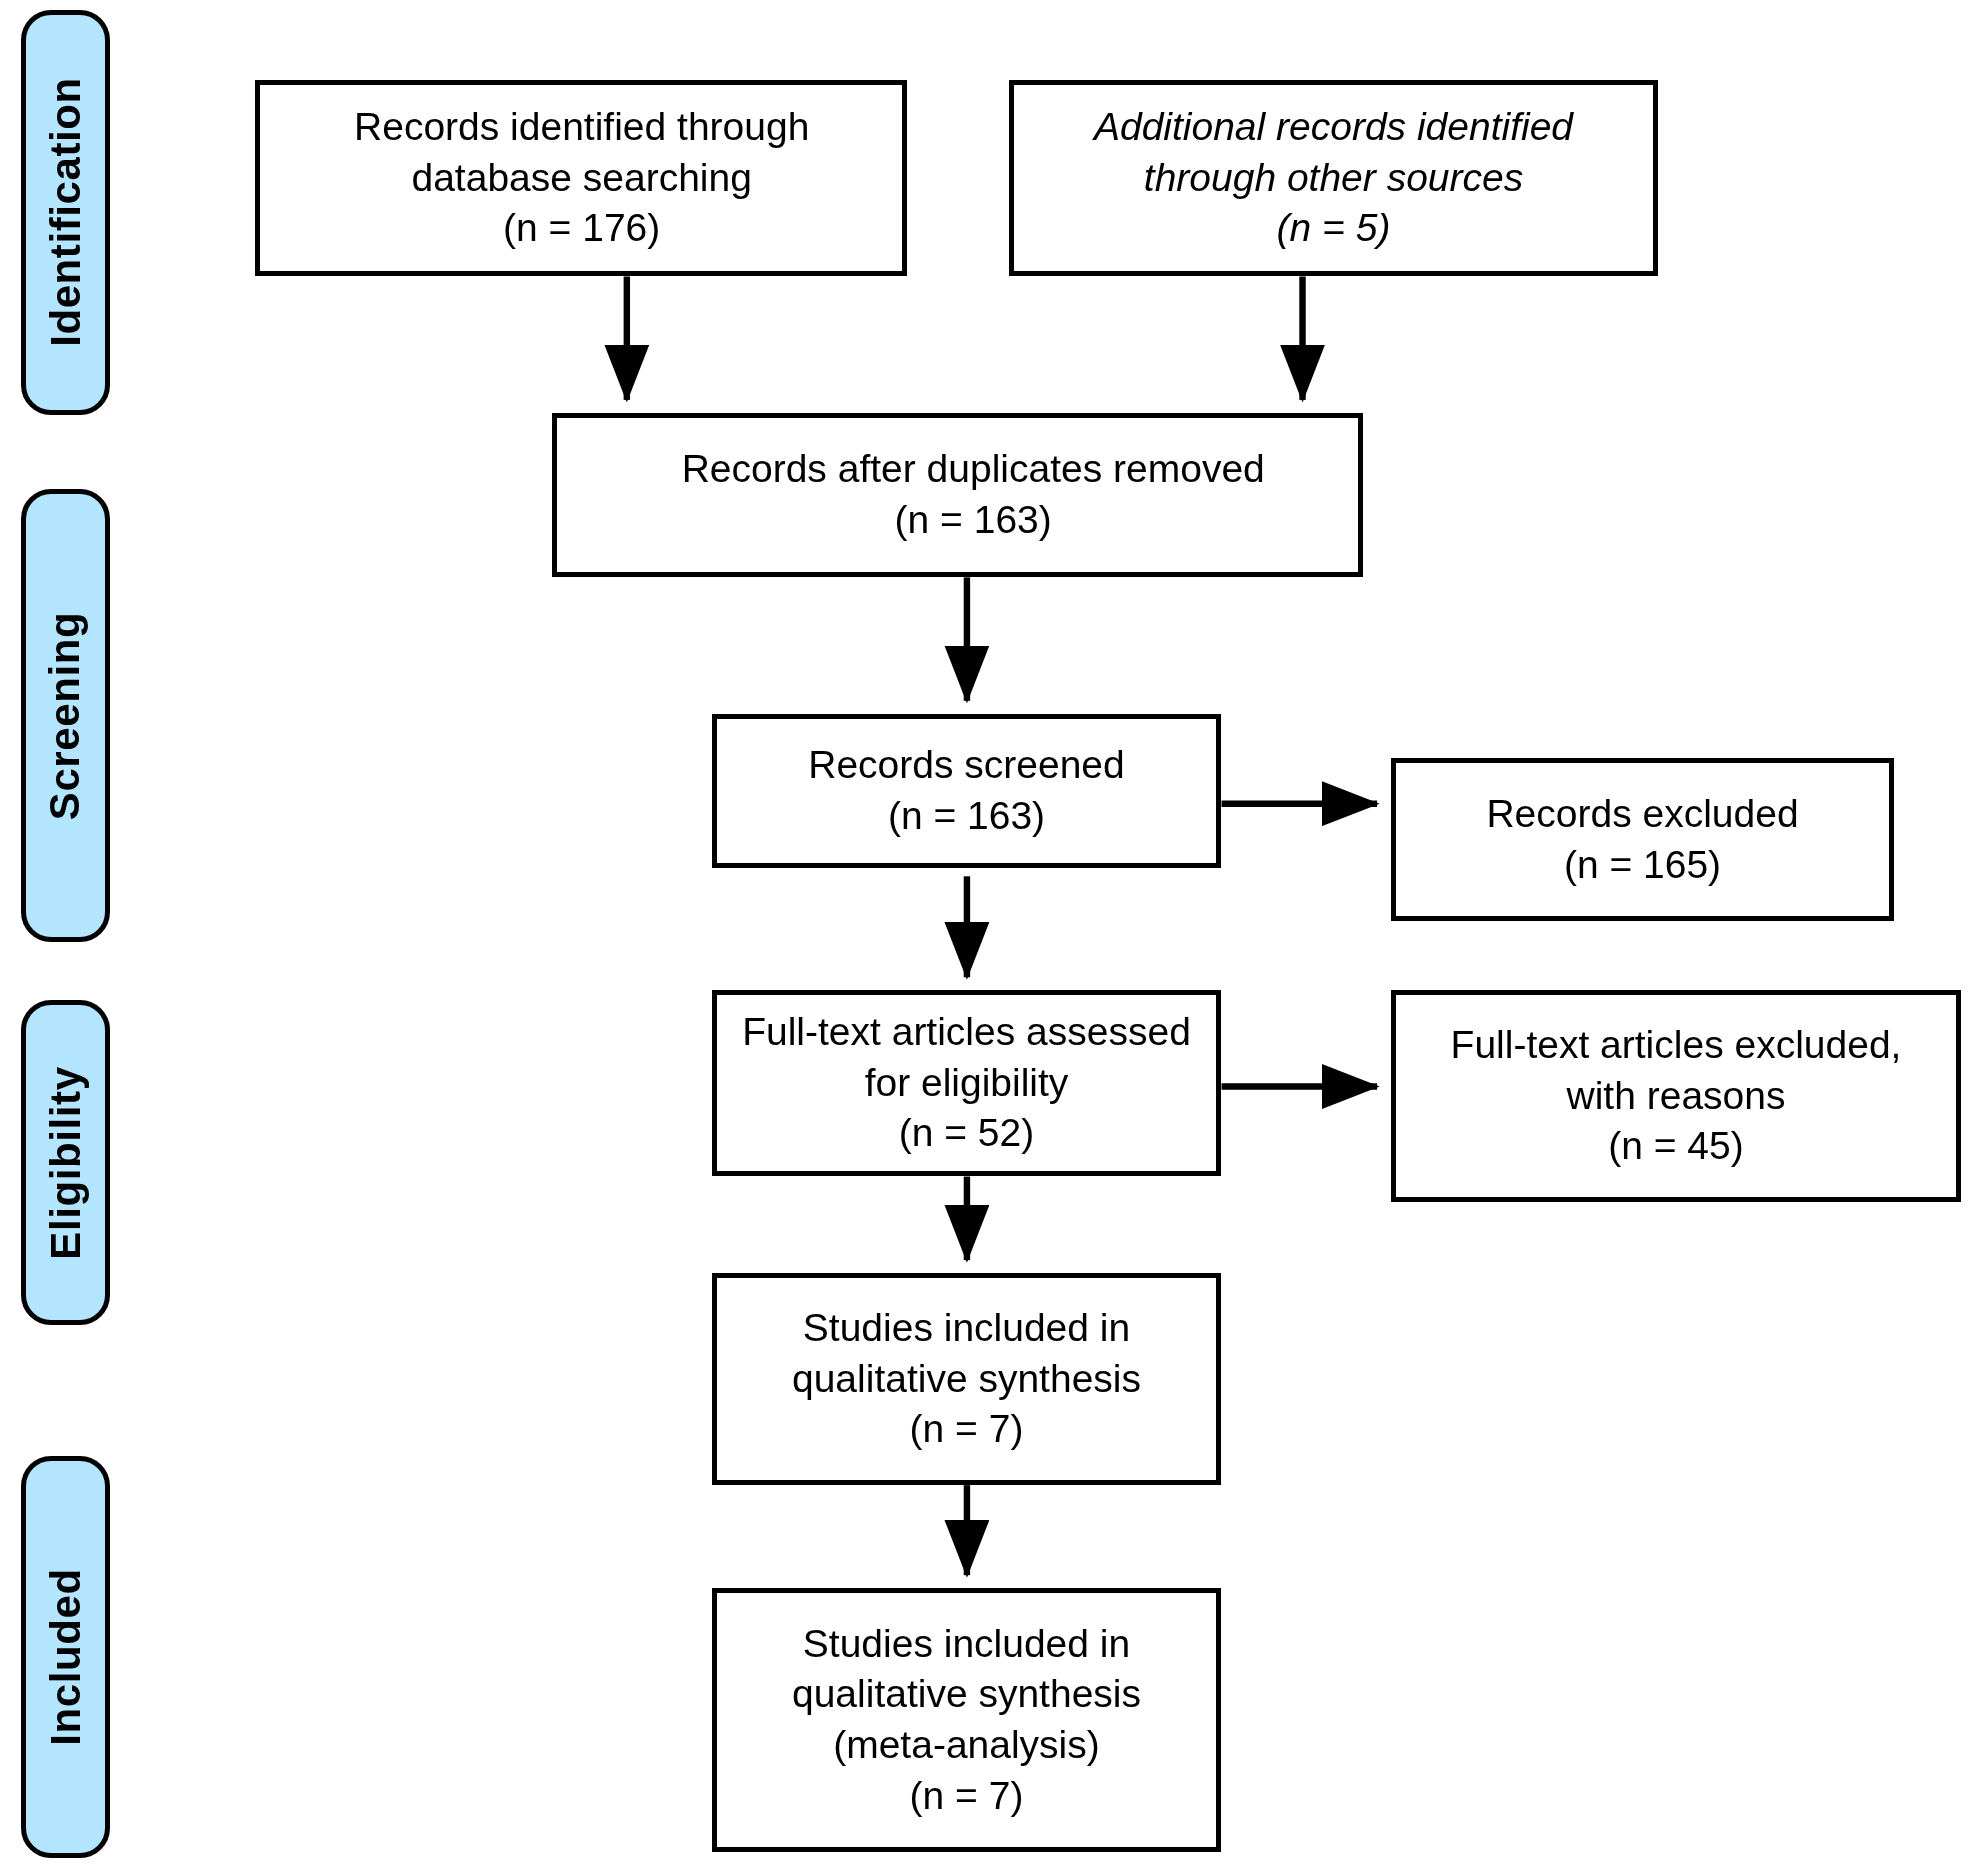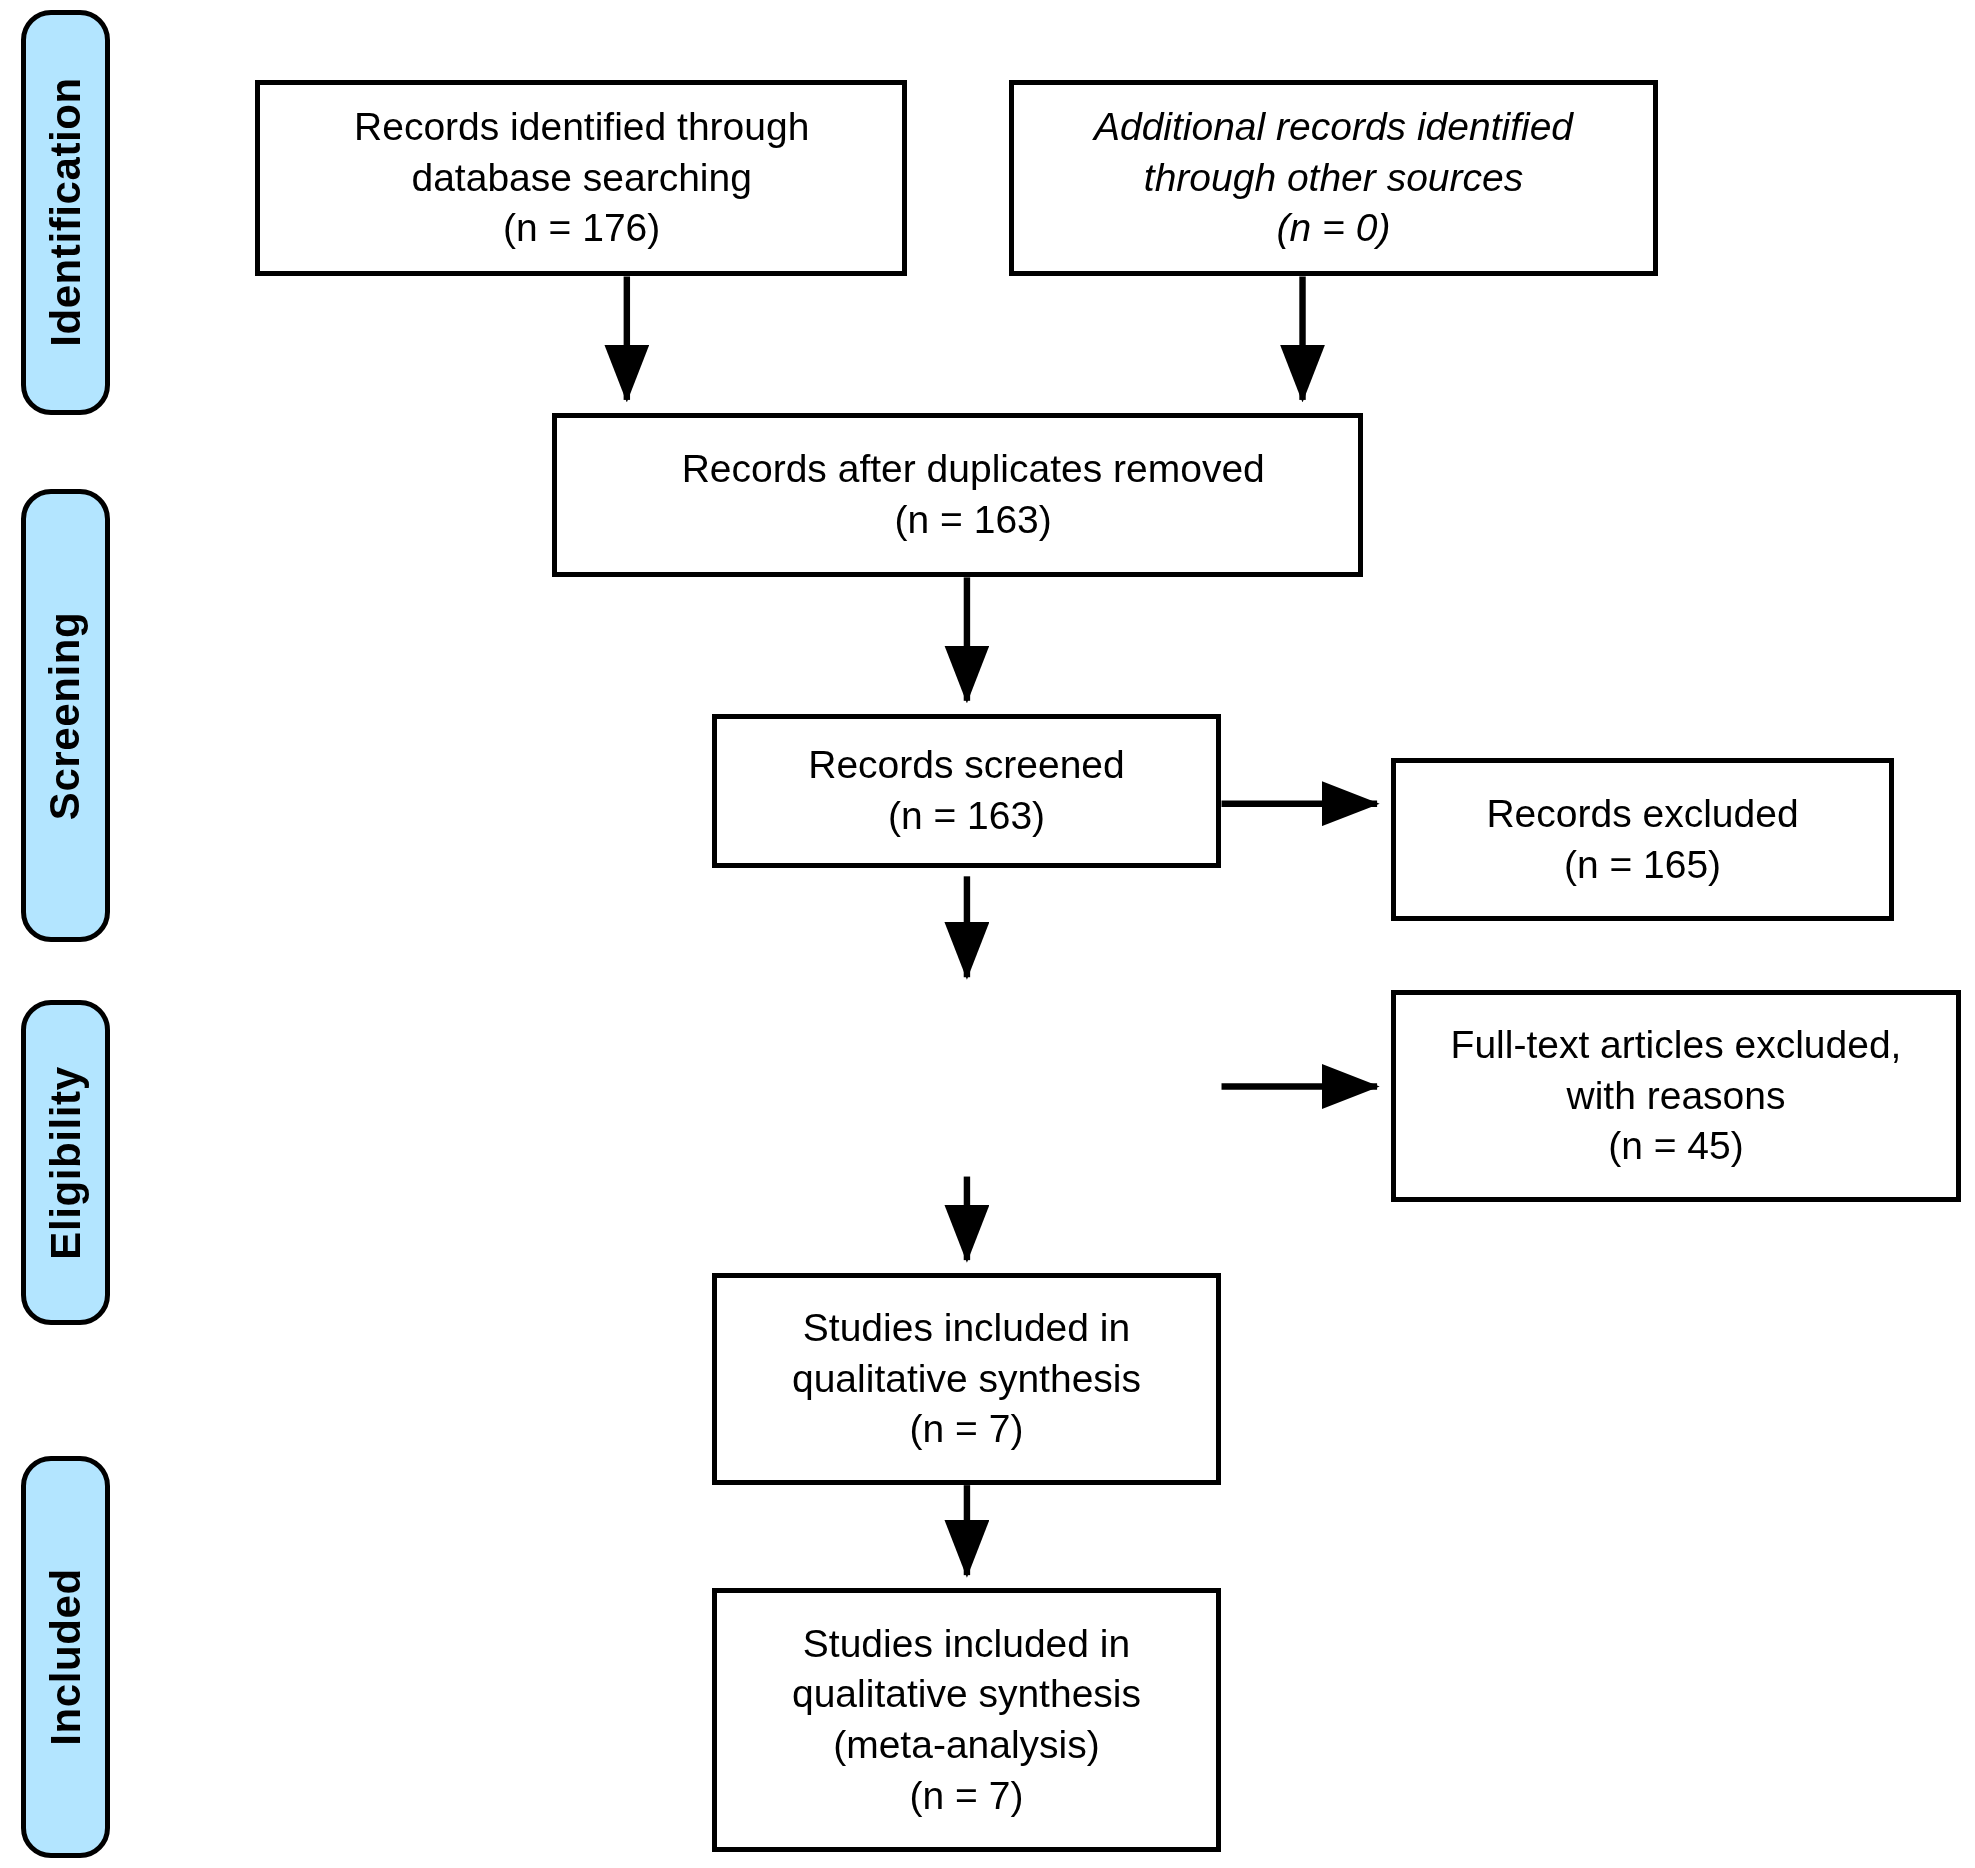--- a/index.html
+++ b/index.html
@@ -91,38 +91,43 @@
 
   <div class="flow-box" style="left:255px; top:80px; width:652px; height:196px;padding-left:13px;">
     <div class="flow-line">Records identified through</div>
     <div class="flow-line">database searching</div>
     <div class="flow-line">(n = 176)</div>
   </div>
 
   <div class="flow-box" style="left:1009px; top:80px; width:649px; height:196px;font-style:italic;">
     <div class="flow-line">Additional records identified</div>
     <div class="flow-line">through other sources</div>
-    <div class="flow-line">(n = 0)</div>
+    <div class="flow-line">(n = 5)</div>
   </div>
 
   <div class="flow-box" style="left:552px; top:413px; width:811px; height:164px;padding-left:43px;">
     <div class="flow-line">Records after duplicates removed</div>
     <div class="flow-line">(n = 163)</div>
   </div>
 
   <div class="flow-box" style="left:712px; top:714px; width:509px; height:154px;justify-content:center;">
     <div class="flow-line">Records screened</div>
     <div class="flow-line">(n = 163)</div>
   </div>
 
   <div class="flow-box" style="left:1391px; top:714px; width:503px; height:163px;margin-top:44px;">
     <div class="flow-line">Records excluded</div>
     <div class="flow-line">(n = 165)</div>
   </div>
 
+  <div class="flow-box" style="left:712px; top:990px; width:509px; height:186px;">
+    <div class="flow-line">Full-text articles assessed</div>
+    <div class="flow-line">for eligibility</div>
+    <div class="flow-line">(n = 52)</div>
+  </div>
 
   <div class="flow-box" style="left:1391px; top:990px; width:570px; height:212px;">
     <div class="flow-line">Full-text articles excluded,</div>
     <div class="flow-line">with reasons</div>
     <div class="flow-line">(n = 45)</div>
   </div>
 
   <div class="flow-box" style="left:712px; top:1273px; width:509px; height:212px;">
     <div class="flow-line">Studies included in</div>
     <div class="flow-line">qualitative synthesis</div>

